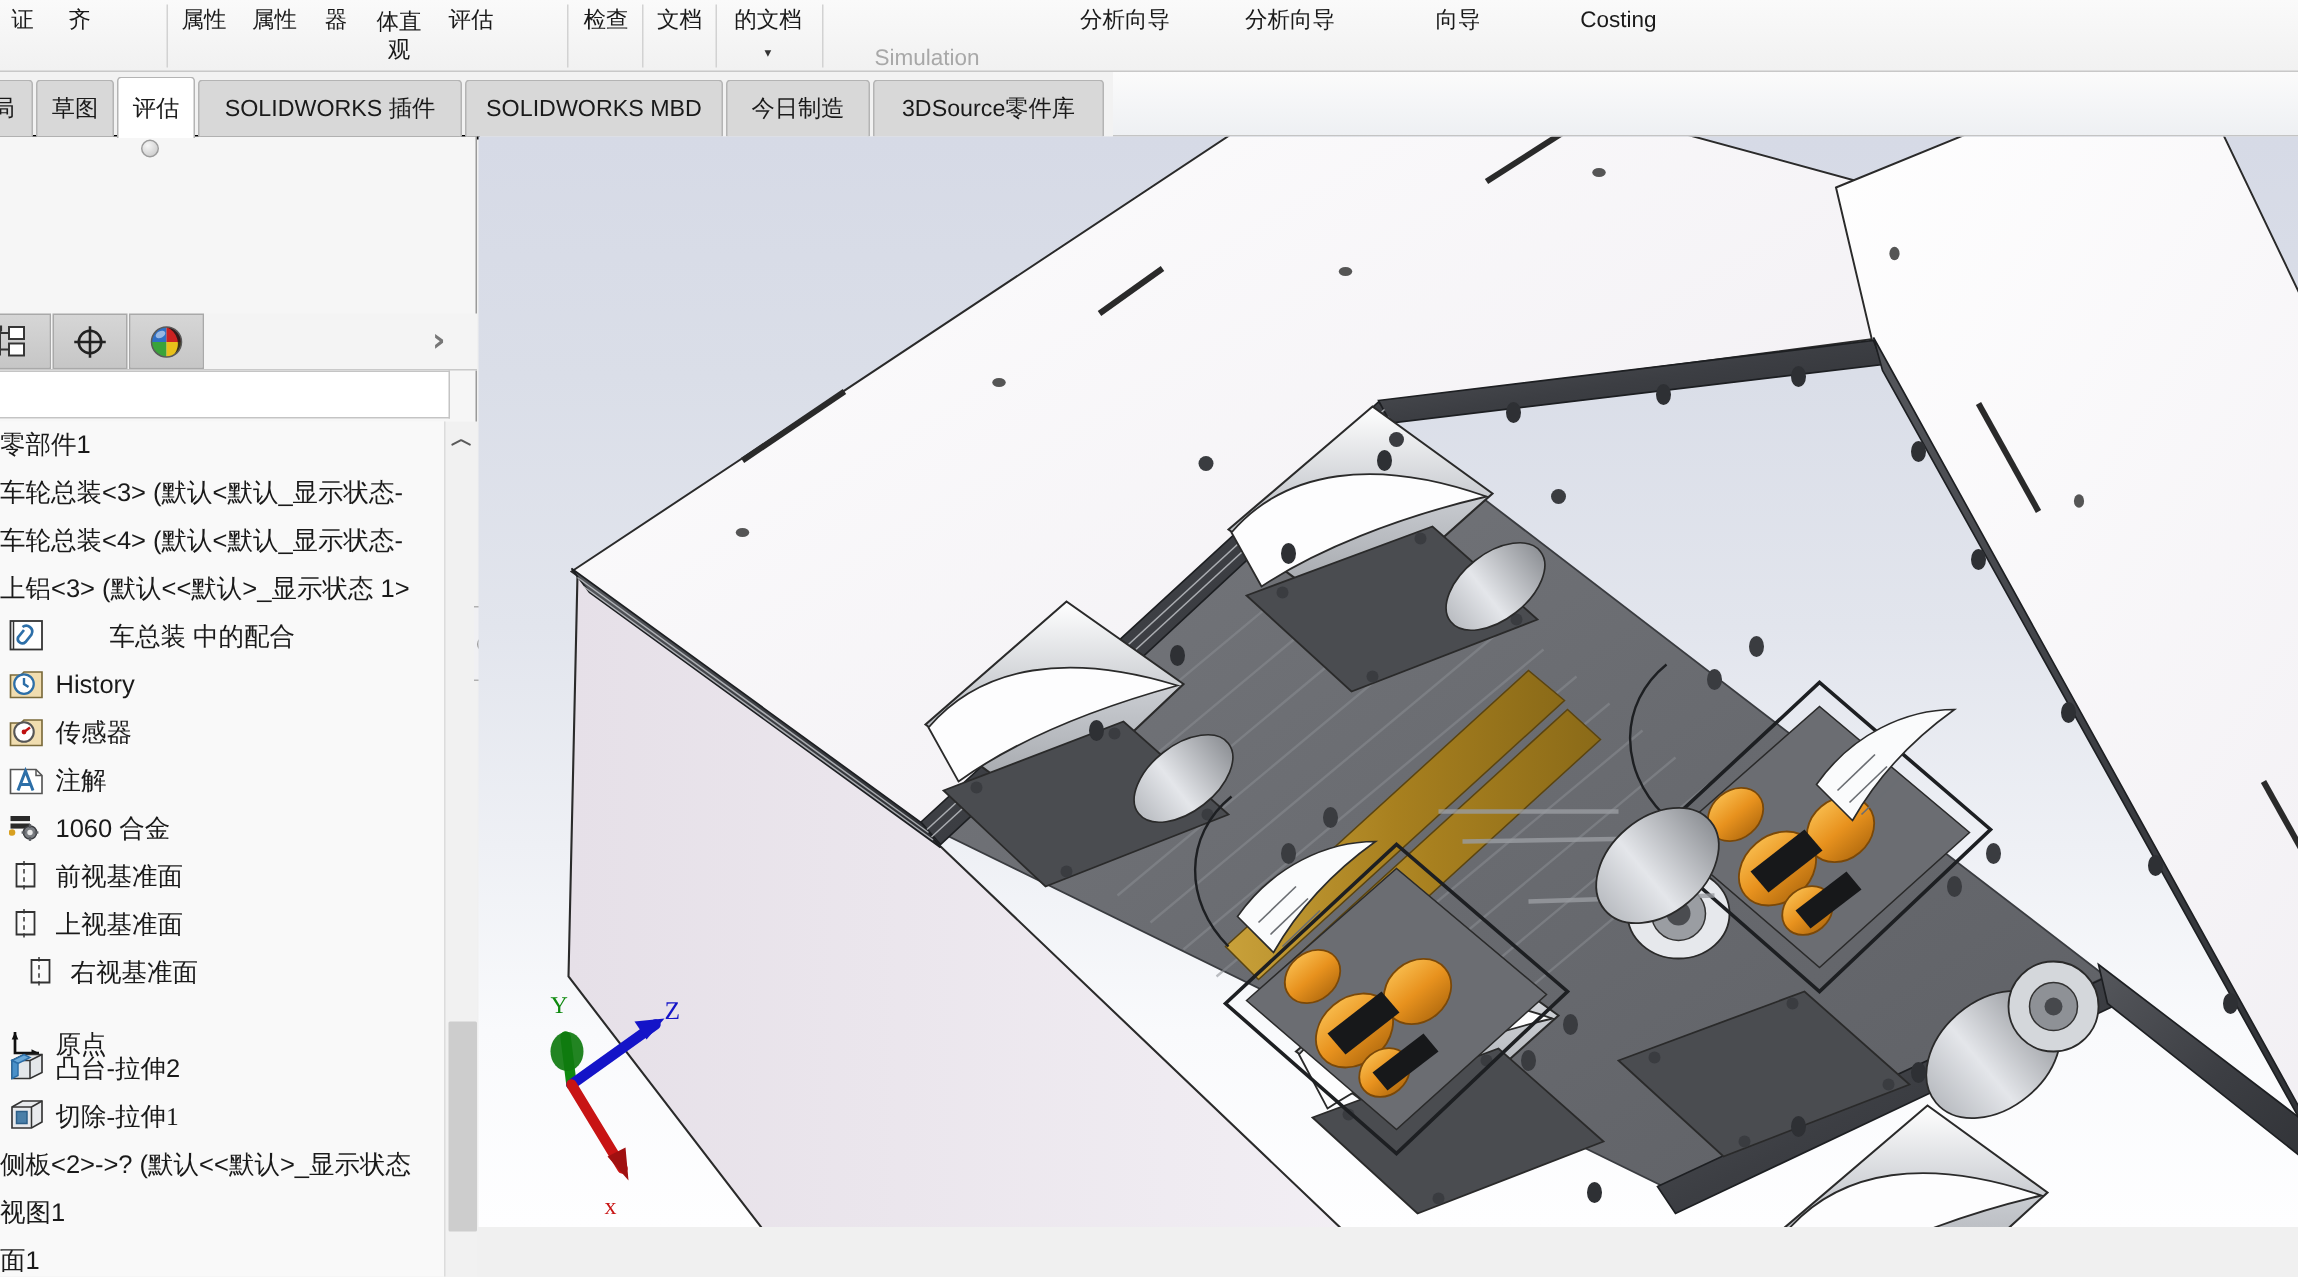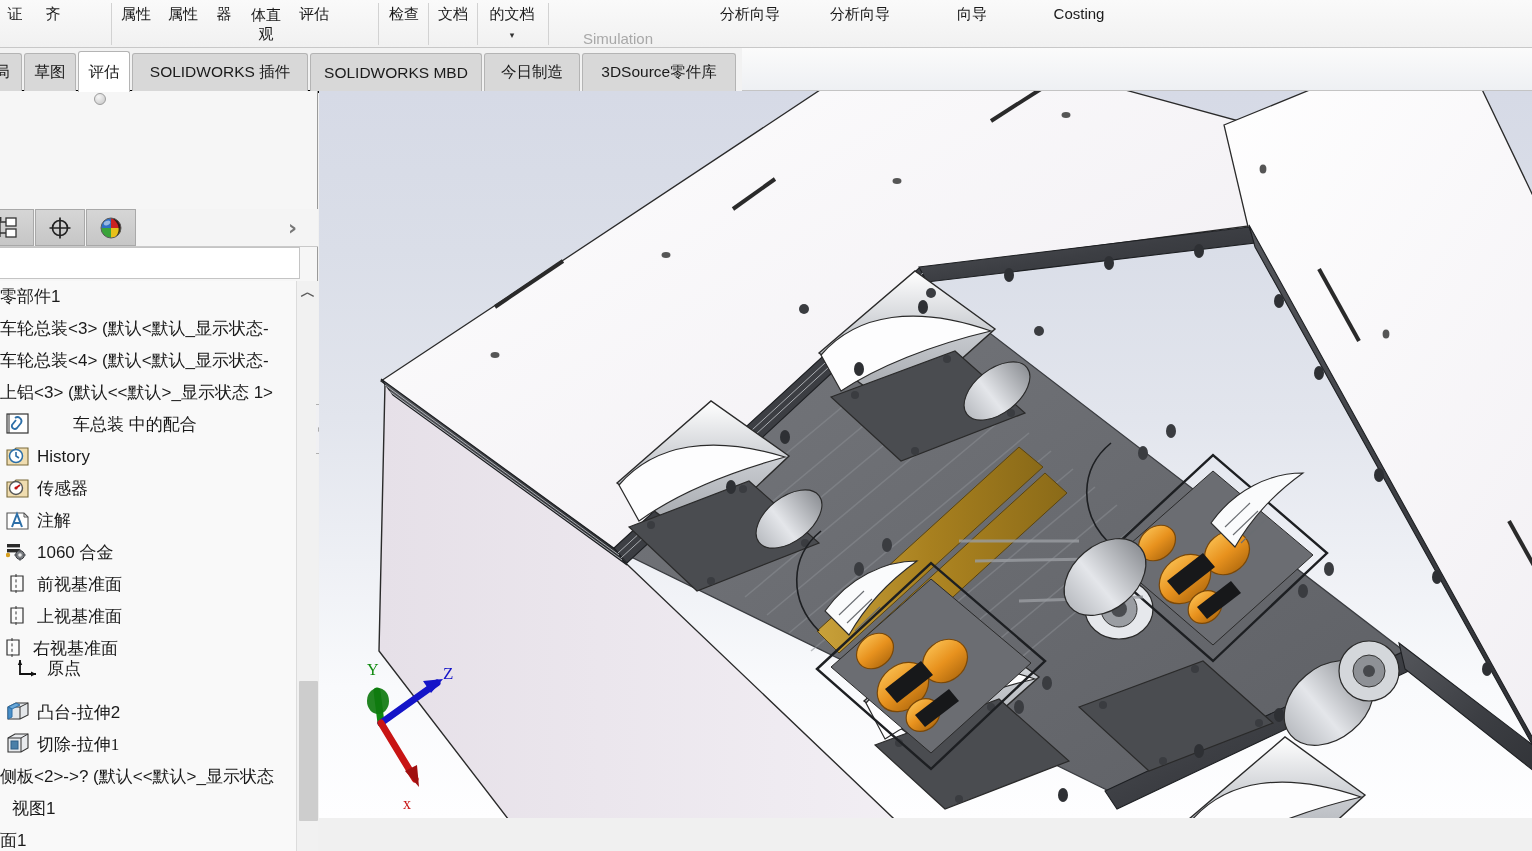--- a/index.html
+++ b/index.html
@@ -386,28 +386,28 @@
               </svg></span>
             <span class="tree-label">前视基准面</span>
           </div>
           <div class="tree-row" style="top: 320px; padding-left: 6px;">
             <span class="tree-icon"><svg width="24" height="22" viewBox="0 0 24 22">
                 <path d="M5 3 L17 3 L17 18 L5 18 Z" fill="#fbfbfb" stroke="#333" stroke-width="1.2"></path>
                 <path d="M10 1 L10 20" stroke="#333" stroke-width="1" stroke-dasharray="3,2.4"></path>
               </svg></span>
             <span class="tree-label">上视基准面</span>
           </div>
-          <div class="tree-row" style="top: 352px; padding-left: 2px;">
+          <div class="tree-row" style="top: 352px; padding-left: 16px;">
             <span class="tree-icon"><svg width="24" height="22" viewBox="0 0 24 22">
                 <path d="M5 3 L17 3 L17 18 L5 18 Z" fill="#fbfbfb" stroke="#333" stroke-width="1.2"></path>
                 <path d="M10 1 L10 20" stroke="#333" stroke-width="1" stroke-dasharray="3,2.4"></path>
               </svg></span>
             <span class="tree-label">右视基准面</span>
           </div>
-          <div class="tree-row" style="top: 372px; padding-left: 6px; margin-left: 10px;">
+          <div class="tree-row" style="top: 400px; padding-left: 6px;">
             <span class="tree-icon"><svg width="24" height="22" viewBox="0 0 24 22">
                 <path d="M4 3 L4 17 L20 17" stroke="#111" stroke-width="1.8" fill="none"></path>
                 <polygon points="20,17 15,14.5 15,19.5" fill="#111"></polygon>
                 <polygon points="4,3 1.8,8 6.2,8" fill="#111"></polygon>
               </svg></span>
             <span class="tree-label">原点</span>
           </div>
           <div class="tree-row" style="top: 416px; padding-left: 6px;">
             <span class="tree-icon"><svg width="24" height="22" viewBox="0 0 24 22">
                 <path d="M2 6 L10 2 L22 2 L22 14 L14 18 L2 18 Z" fill="#e4e7ea" stroke="#333" stroke-width="1.1"></path>
@@ -421,21 +421,21 @@
             <span class="tree-icon"><svg width="24" height="22" viewBox="0 0 24 22">
                 <path d="M2 5 L9 1 L22 1 L22 15 L15 19 L2 19 Z" fill="#e8eaed" stroke="#333" stroke-width="1.1"></path>
                 <path d="M2 5 L15 5 L15 19 M15 5 L22 1" fill="none" stroke="#333" stroke-width="1"></path>
                 <rect x="5" y="8" width="7" height="8" fill="#4a7fa8" stroke="#2d5f88" stroke-width="1"></rect>
               </svg></span>
             <span class="tree-label">切除-拉伸1</span>
           </div>
           <div class="tree-row" style="top: 480px;">
             <span class="tree-label">侧板&lt;2&gt;-&gt;?  (默认&lt;&lt;默认&gt;_显示状态</span>
           </div>
-          <div class="tree-row" style="top: 512px; margin-left: 12px;">
+          <div class="tree-row" style="top: 512px;">
             <span class="tree-label">视图1</span>
           </div>
           <div class="tree-row" style="top: 544px;">
             <span class="tree-label">面1</span>
           </div>
         </div>
 
     </div>
 
     <div class="vscroll">

